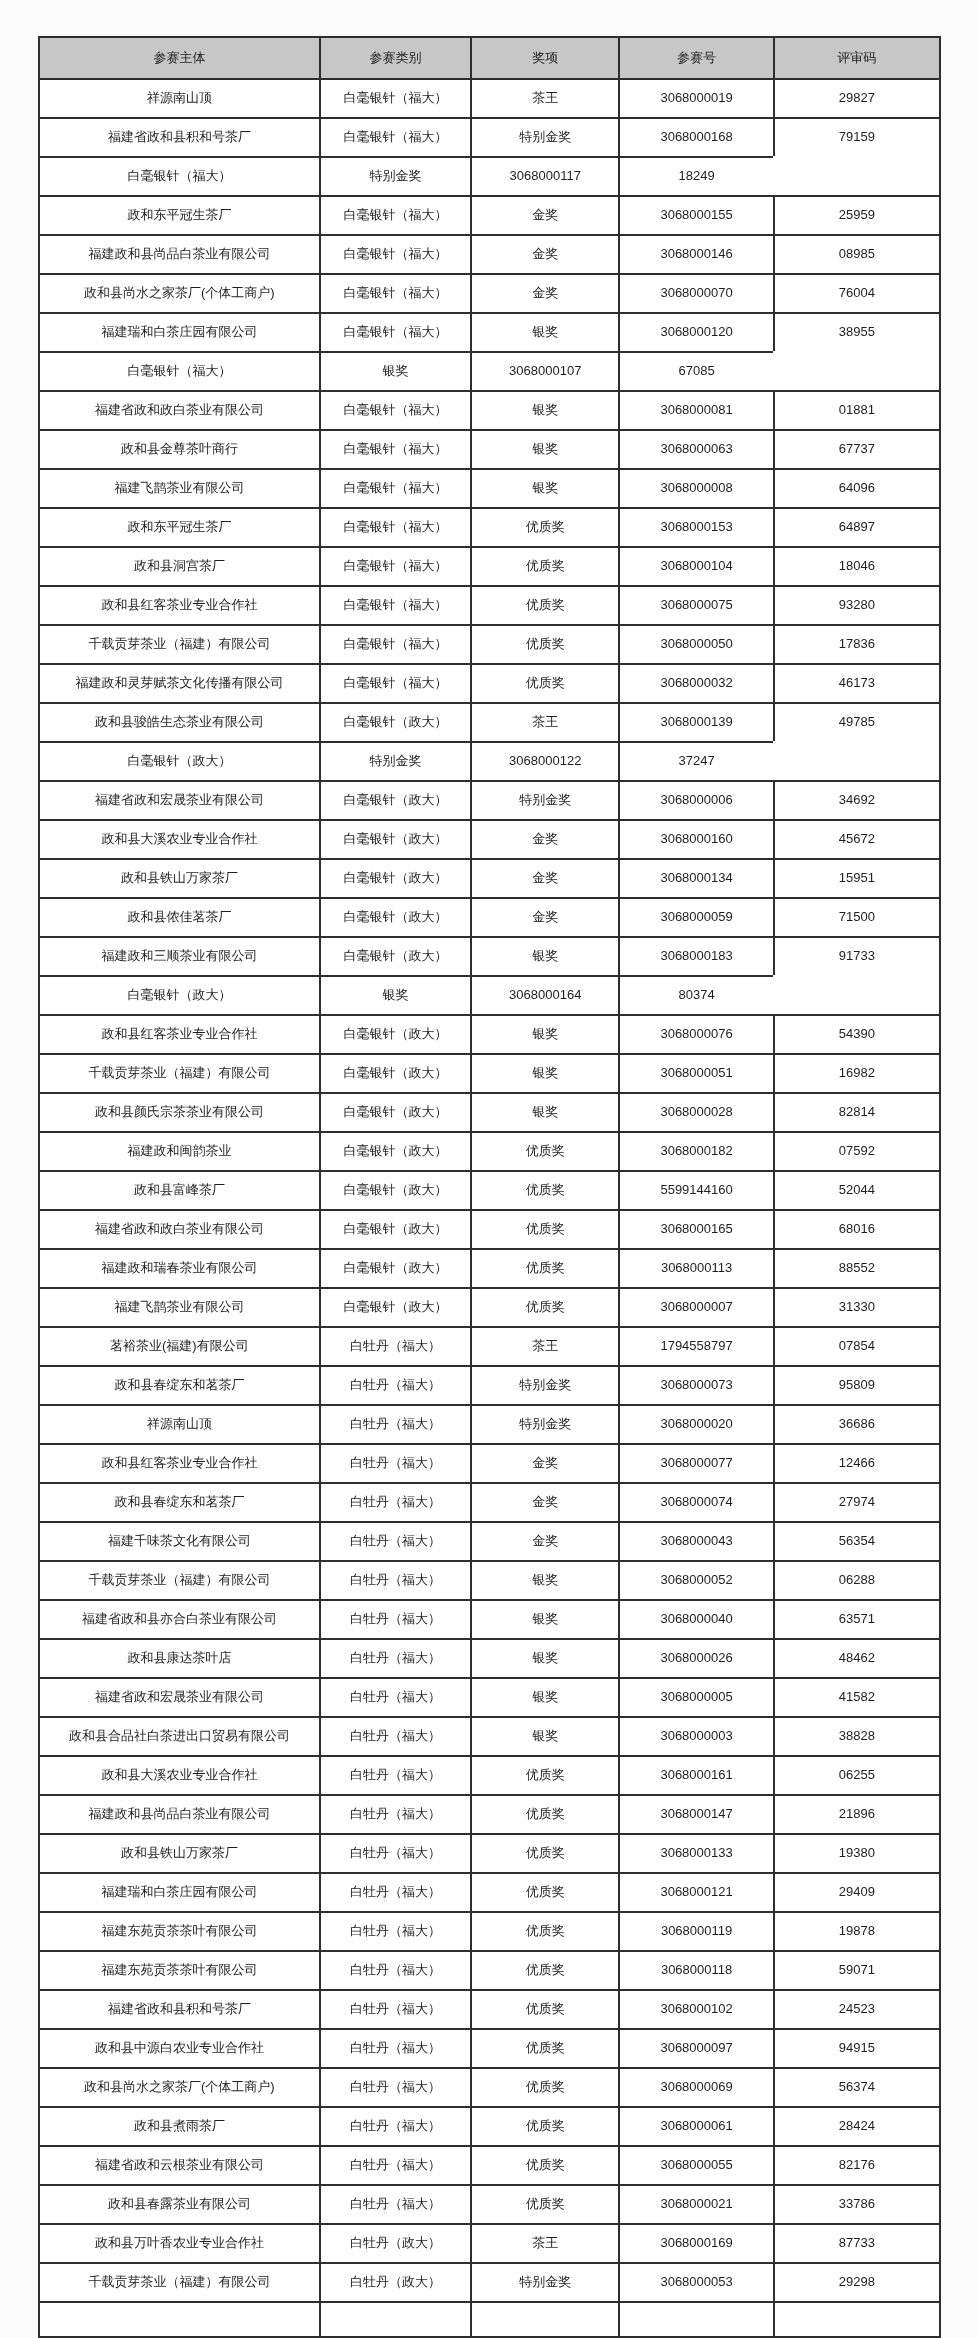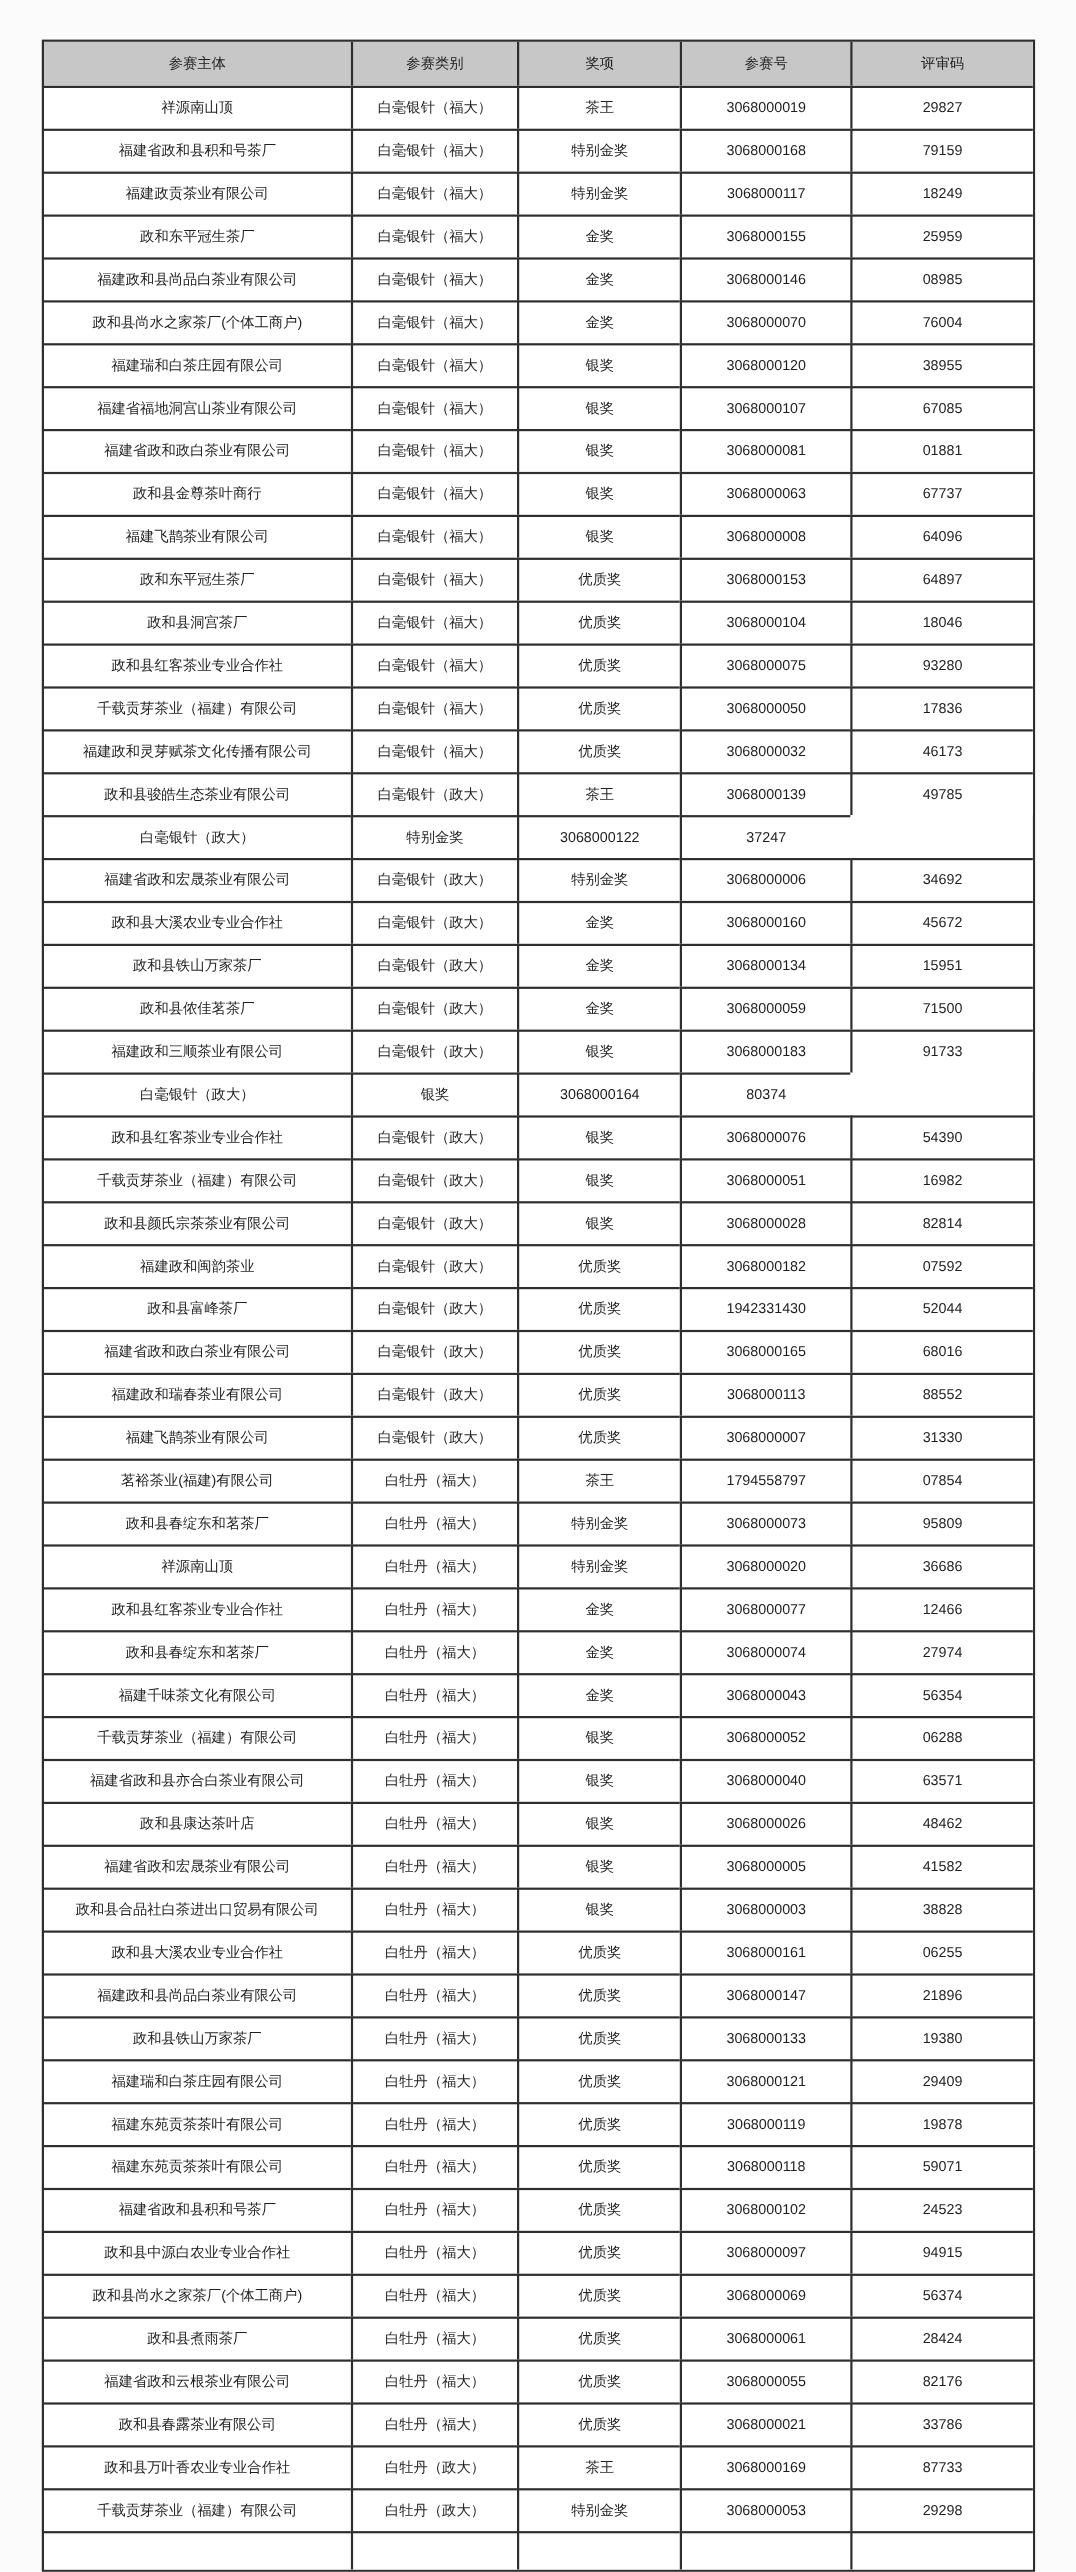--- a/index.html
+++ b/index.html
@@ -73,21 +73,20 @@
     <div class="cell">29827</div>
   </div>
       <div class="trow data-row">
     <div class="cell">福建省政和县积和号茶厂</div>
     <div class="cell">白毫银针（福大）</div>
     <div class="cell">特别金奖</div>
     <div class="cell">3068000168</div>
     <div class="cell">79159</div>
   </div>
       <div class="trow data-row">
-    <div class="cell">福建政贡茶业有限公司</div>
     <div class="cell">白毫银针（福大）</div>
     <div class="cell">特别金奖</div>
     <div class="cell">3068000117</div>
     <div class="cell">18249</div>
   </div>
       <div class="trow data-row">
     <div class="cell">政和东平冠生茶厂</div>
     <div class="cell">白毫银针（福大）</div>
     <div class="cell">金奖</div>
     <div class="cell">3068000155</div>
@@ -108,21 +107,20 @@
     <div class="cell">76004</div>
   </div>
       <div class="trow data-row">
     <div class="cell">福建瑞和白茶庄园有限公司</div>
     <div class="cell">白毫银针（福大）</div>
     <div class="cell">银奖</div>
     <div class="cell">3068000120</div>
     <div class="cell">38955</div>
   </div>
       <div class="trow data-row">
-    <div class="cell">福建省福地洞宫山茶业有限公司</div>
     <div class="cell">白毫银针（福大）</div>
     <div class="cell">银奖</div>
     <div class="cell">3068000107</div>
     <div class="cell">67085</div>
   </div>
       <div class="trow data-row">
     <div class="cell">福建省政和政白茶业有限公司</div>
     <div class="cell">白毫银针（福大）</div>
     <div class="cell">银奖</div>
     <div class="cell">3068000081</div>
@@ -256,21 +254,21 @@
     <div class="cell">福建政和闽韵茶业</div>
     <div class="cell">白毫银针（政大）</div>
     <div class="cell">优质奖</div>
     <div class="cell">3068000182</div>
     <div class="cell">07592</div>
   </div>
       <div class="trow data-row">
     <div class="cell">政和县富峰茶厂</div>
     <div class="cell">白毫银针（政大）</div>
     <div class="cell">优质奖</div>
-    <div class="cell">1942331430</div>
+    <div class="cell">5599144160</div>
     <div class="cell">52044</div>
   </div>
       <div class="trow data-row">
     <div class="cell">福建省政和政白茶业有限公司</div>
     <div class="cell">白毫银针（政大）</div>
     <div class="cell">优质奖</div>
     <div class="cell">3068000165</div>
     <div class="cell">68016</div>
   </div>
       <div class="trow data-row">

